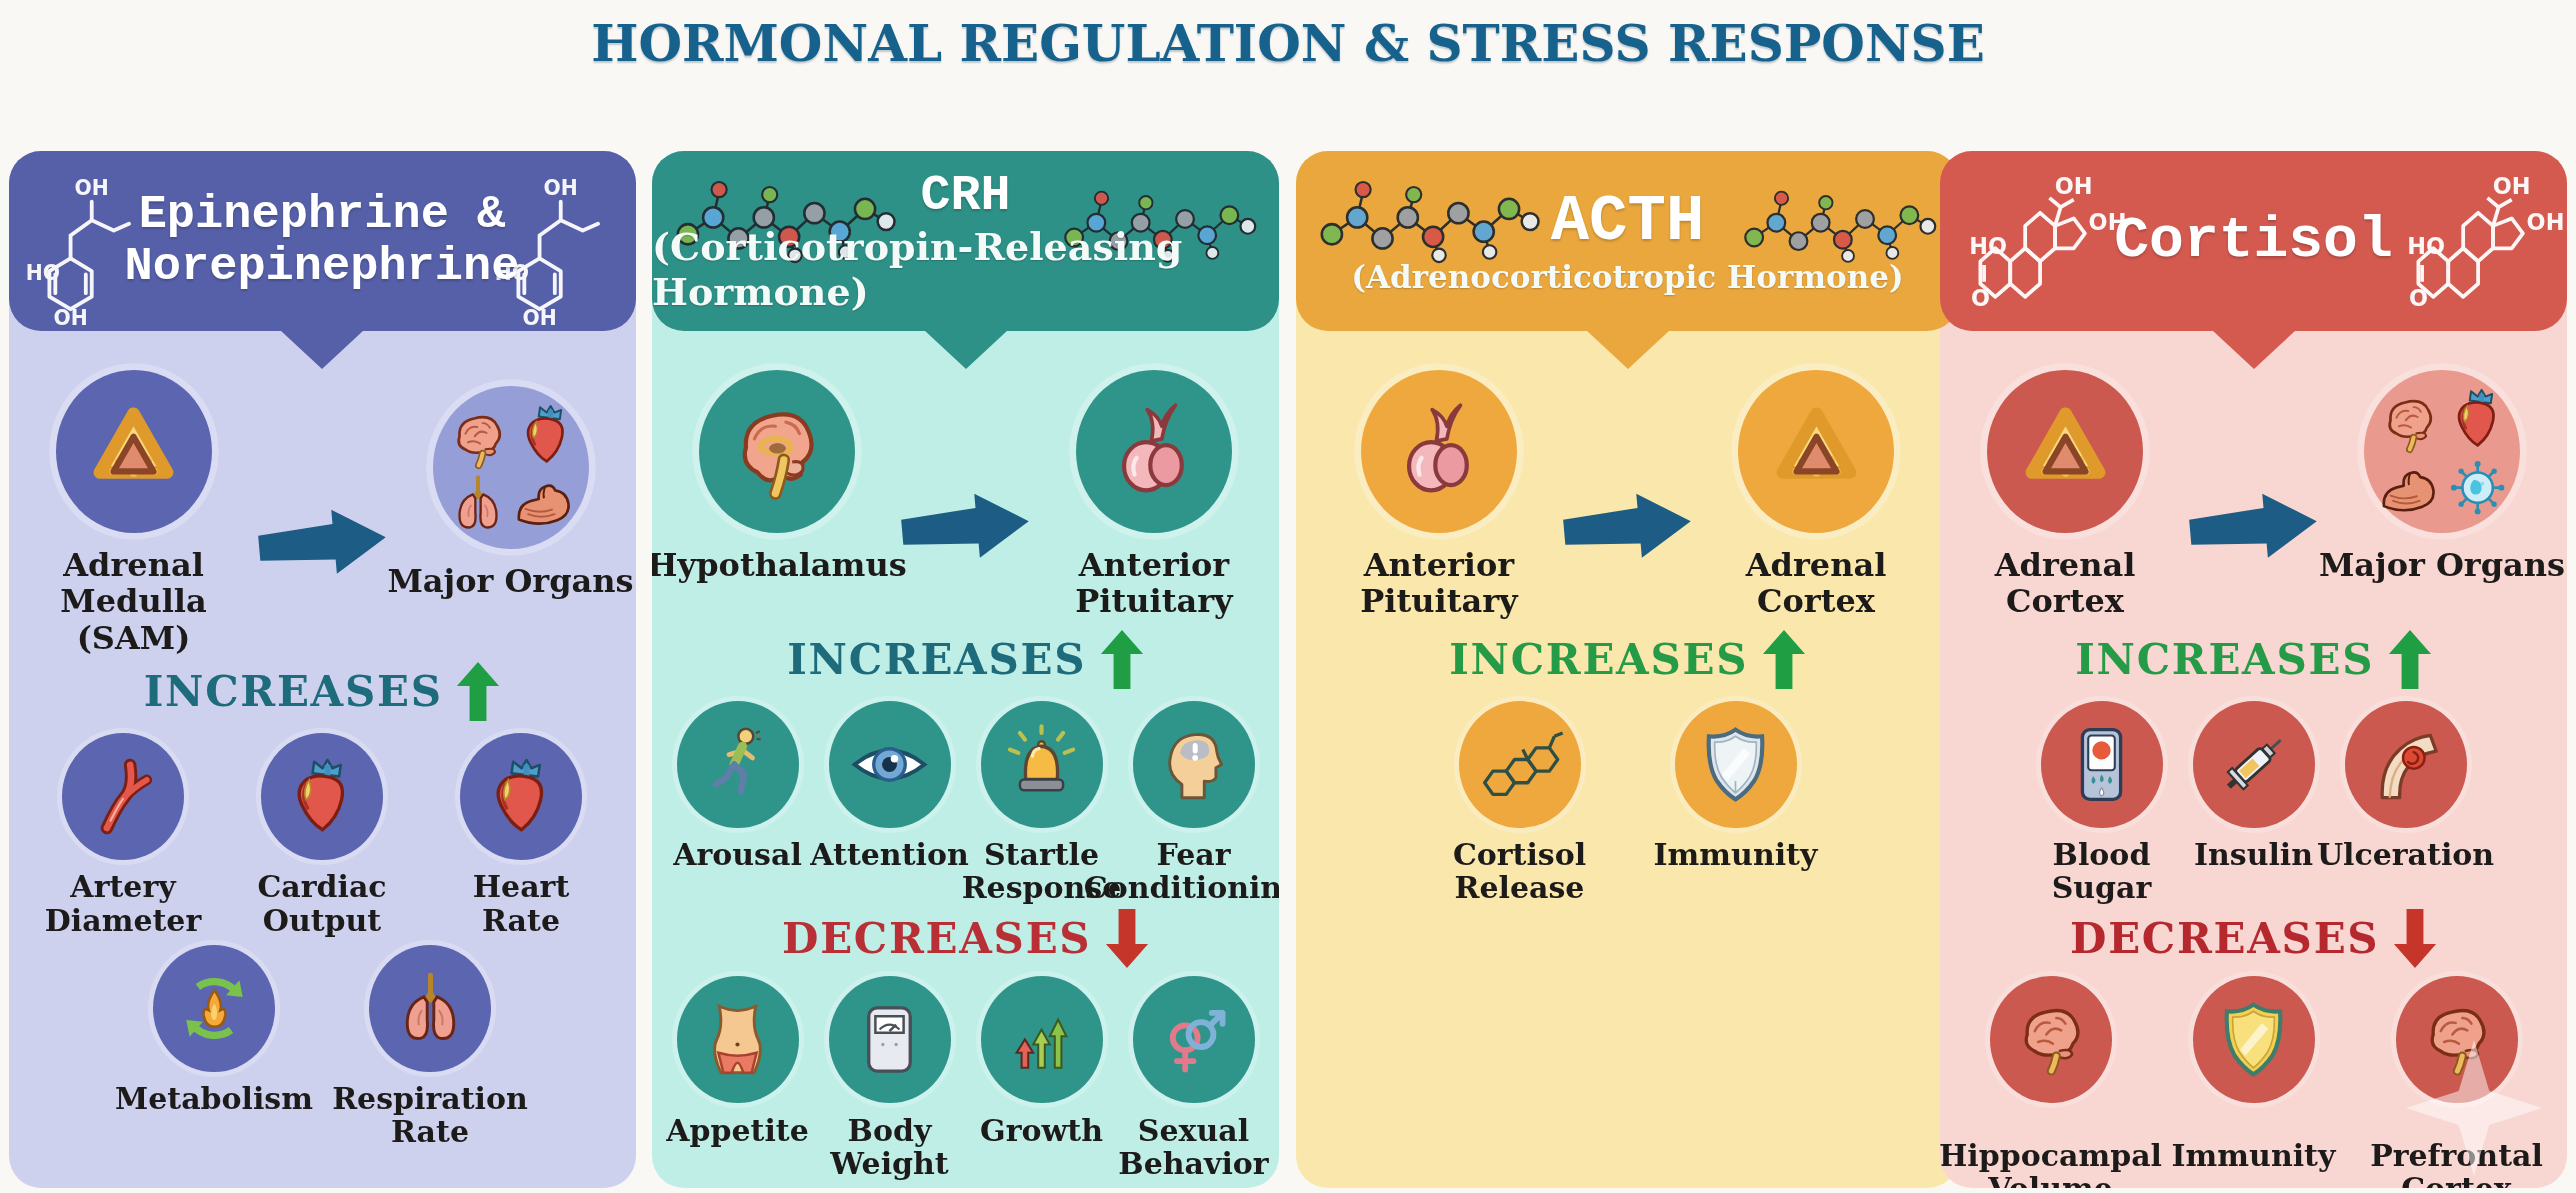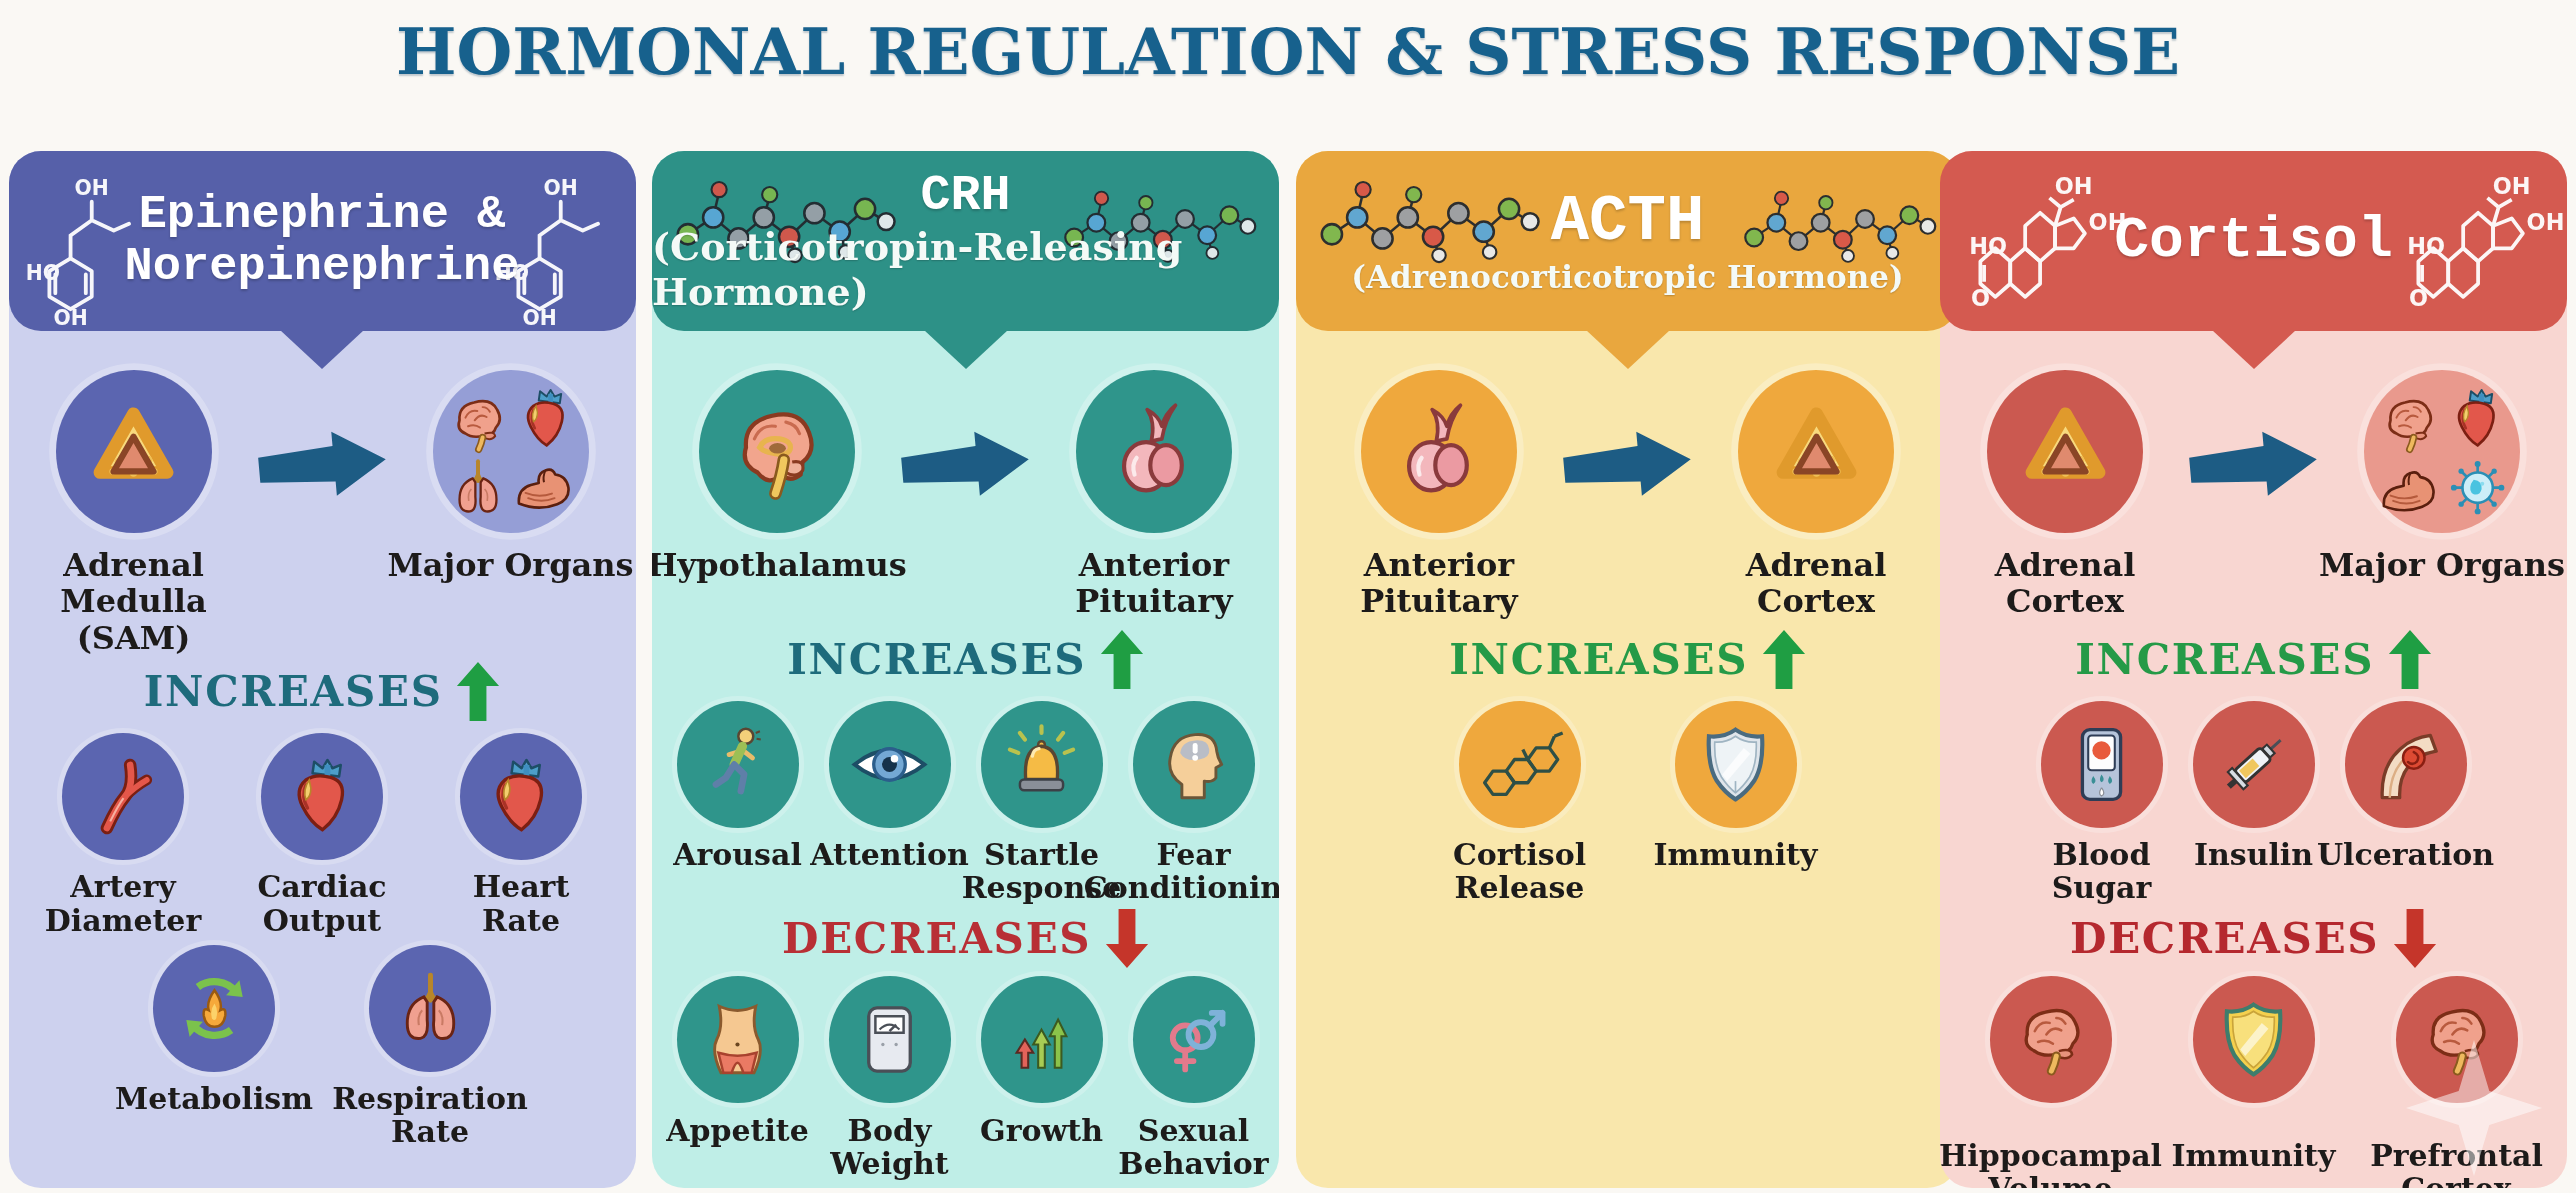--- a/index.html
+++ b/index.html
@@ -1,39 +1,39 @@
 <!DOCTYPE html>
 <html style="font-size:13.6px"><head>
 <meta charset="utf-8">
 <style>
   html,body{margin:0;padding:0;}
   body{width:2576px;height:1193px;background:#faf8f4;overflow:hidden;
        font-family:"DejaVu Serif","Liberation Serif",serif;}
   #page{position:relative;width:2576px;height:1193px;}
   .main-title{position:absolute;top:13.6px;left:0;width:100%;text-align:center;
-       font-size:64px;font-weight:700;color:#17618d;letter-spacing:0px;
+       font-size:50px;font-weight:700;color:#17618d;letter-spacing:0px;
        text-shadow:0 1.7px 1.7px rgba(20,60,90,.25);}
   .panel{position:absolute;top:151px;width:627px;height:1037px;border-radius:32px;
        background:var(--bd);}
   .ph{position:absolute;top:0;left:0;right:0;height:180px;background:var(--hd);
        border-radius:32px;display:flex;flex-direction:column;align-items:center;
        justify-content:center;z-index:3;}
   .notch{position:absolute;top:179px;left:50%;transform:translateX(-50%);
        width:0;height:0;border-left:42px solid transparent;border-right:42px solid transparent;
        border-top:39px solid var(--hd);z-index:3;}
   .ph-title{color:#fff;font-weight:700;text-align:center;white-space:pre-line;
        line-height:1.1;font-size:47px;text-shadow:0 1.7px 2.5px rgba(0,0,0,.2);z-index:2;font-family:Liberation Mono, monospace;}
   .ph-title.big{font-size:50px;}
   .ph-sub{color:#f4faf7;font-weight:700;font-size:38px;margin-top:1.7px;z-index:2;
        text-shadow:0 0.8px 1.7px rgba(0,0,0,.2);}
   .decor{position:absolute;opacity:.95;z-index:1;}
   .ft{fill:#fff;font-size:24px;font-weight:700;font-family:"DejaVu Sans","Liberation Sans",sans-serif;}
   .pbody{position:absolute;top:180px;left:0;right:0;bottom:0;display:flex;
        flex-direction:column;align-items:center;overflow:hidden;border-radius:0 0 32px 32px;}
-  .flow{margin-top:39px;display:flex;align-items:flex-start;justify-content:center;}
+  .flow{margin-top:39px;display:flex;align-items:center;justify-content:center;}
   .funit{width:250px;display:flex;flex-direction:column;align-items:center;}
   .circ{width:156px;height:163px;border-radius:50%;background:var(--cc);
        display:flex;align-items:center;justify-content:center;
        box-shadow:0 0 0 6.8px rgba(255,255,255,.25);}
   .circ.alt{background:var(--ca);}
   .flabel{margin-top:13.6px;font-size:32px;font-weight:700;color:#1d1b1a;text-align:center;
        white-space:pre-line;line-height:1.15;min-height:78px;}
   .farrow{width:127px;margin-top:59px;color:#1d5c84;transform:rotate(-5deg);flex:none;}
   .sect{display:flex;align-items:center;gap:13.6px;margin-top:5.1px;height:59px;}
   .sect-label{font-size:42px;font-weight:700;letter-spacing:1.7px;}

